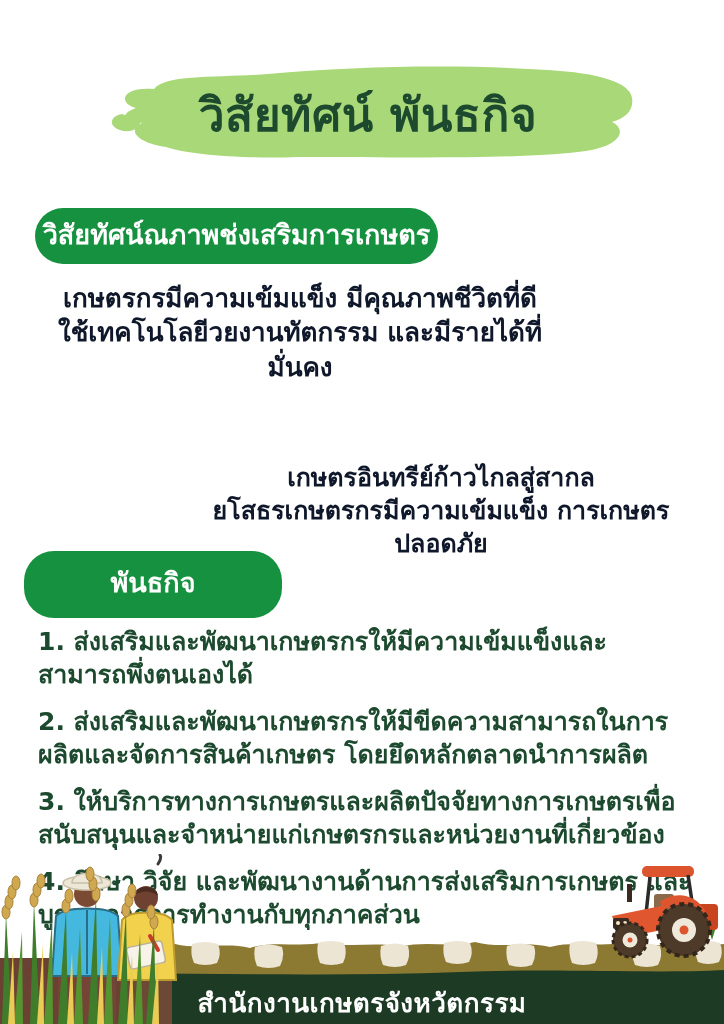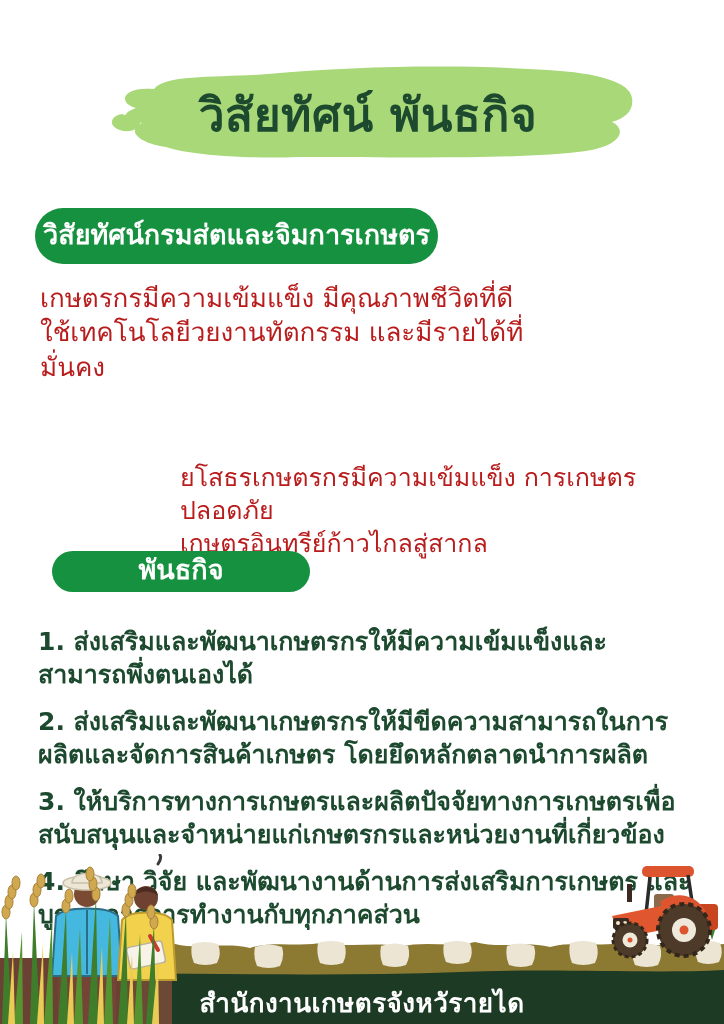--- a/index.html
+++ b/index.html
@@ -37,28 +37,29 @@
     background: #16913f;
     border-radius: 30px;
     color: #ffffff;
     font-weight: 700;
     font-size: 27px;
     line-height: 1;
     padding-bottom: 4px;
   }
   .pill-1 { left: 35px;  top: 208px; width: 403px; height: 56px; }
   .pill-2 { left: 179px; top: 384px; width: 460px; height: 55px; }
-  .pill-3 { left: 52px;  top: 551px; width: 258px; height: 41px; }
+  .pill-3 { left: 24px;  top: 551px; width: 258px; height: 67px; }
   
   .body-text {
     position: absolute;
-    color: #b91c1c;
+    color: #0f172a;
     font-size: 26px;
-    font-weight: 400;
+    font-weight: 700;
     line-height: 1.32;
+    text-align: center;
   }
   .body-1 { left: 40px;  top: 281px; width: 520px; }
   .body-2 { left: 180px; top: 461px; width: 522px; font-size: 25px; }
   
   .mission-list {
     position: absolute;
     left: 38px; top: 626px; width: 656px;
     color: #1d4a2f;
     font-size: 25px;
     font-weight: 600;
@@ -93,30 +94,30 @@
       <path fill="#a9d878" d="M40,50 C20,44 28,28 58,31 C70,16 122,20 172,16
         C262,8 362,6 452,12 C502,15 534,24 536,40 C538,52 530,60 516,64
         C532,72 524,88 490,93 C422,102 302,99 202,99 C152,101 92,97 70,89
         C42,85 30,72 46,65 C26,62 24,56 40,50 Z"></path>
       <path fill="#a9d878" d="M26,56 C14,58 12,68 24,72 C34,76 46,70 44,62 Z"></path>
     </svg>
     <h1 class="page-title">วิสัยทัศน์ พันธกิจ</h1>
   </header>
 
   <div class="pill pill-1">
-    <span>วิสัยทัศน์กรมส่ตและจิมการเกษตร</span>
+    <span>วิสัยทัศน์ณภาพช่งเสริมการเกษตร</span>
   </div>
   <div class="body-text body-1">
     <div>เกษตรกรมีความเข้มแข็ง มีคุณภาพชีวิตที่ดี</div>
     <div>ใช้เทคโนโลยีวยงานทัตกรรม และมีรายได้ที่มั่นคง</div>
   </div>
 
   <div class="body-text body-2">
+    <div>เกษตรอินทรีย์ก้าวไกลสู่สากล</div>
     <div>ยโสธรเกษตรกรมีความเข้มแข็ง การเกษตรปลอดภัย</div>
-    <div>เกษตรอินทรีย์ก้าวไกลสู่สากล</div>
   </div>
 
   <div class="pill pill-3">
     <span>พันธกิจ</span>
   </div>
   <div class="mission-list">
     <div class="mission-item">1. ส่งเสริมและพัฒนาเกษตรกรให้มีความเข้มแข็งและสามารถพึ่งตนเองได้</div>
     <div class="mission-item">2. ส่งเสริมและพัฒนาเกษตรกรให้มีขีดความสามารถในการผลิตและจัดการสินค้าเกษตร โดยยึดหลักตลาดนำการผลิต</div>
     <div class="mission-item">3. ให้บริการทางการเกษตรและผลิตปัจจัยทางการเกษตรเพื่อสนับสนุนและจำหน่ายแก่เกษตรกรและหน่วยงานที่เกี่ยวข้อง</div>
     <div class="mission-item">4. ศึกษา วิจัย และพัฒนางานด้านการส่งเสริมการเกษตร และบูรณาการการทำงานกับทุกภาคส่วน</div>
@@ -239,16 +240,16 @@
               <ellipse cx="-3" cy="-10" rx="4" ry="7"></ellipse>
             </g>
           <g transform="translate(66,52)">
               <ellipse rx="4" ry="7"></ellipse>
               <ellipse cx="3" cy="-10" rx="4" ry="7"></ellipse>
             </g>
         </g>
       </g>
     </svg>
 
-    <div class="footer-label">สำนักงานเกษตรจังหวัรายได</div>
+    <div class="footer-label">สำนักงานเกษตรจังหวัตกรรม</div>
   </div>
 
 </div>
 
 </body></html>

